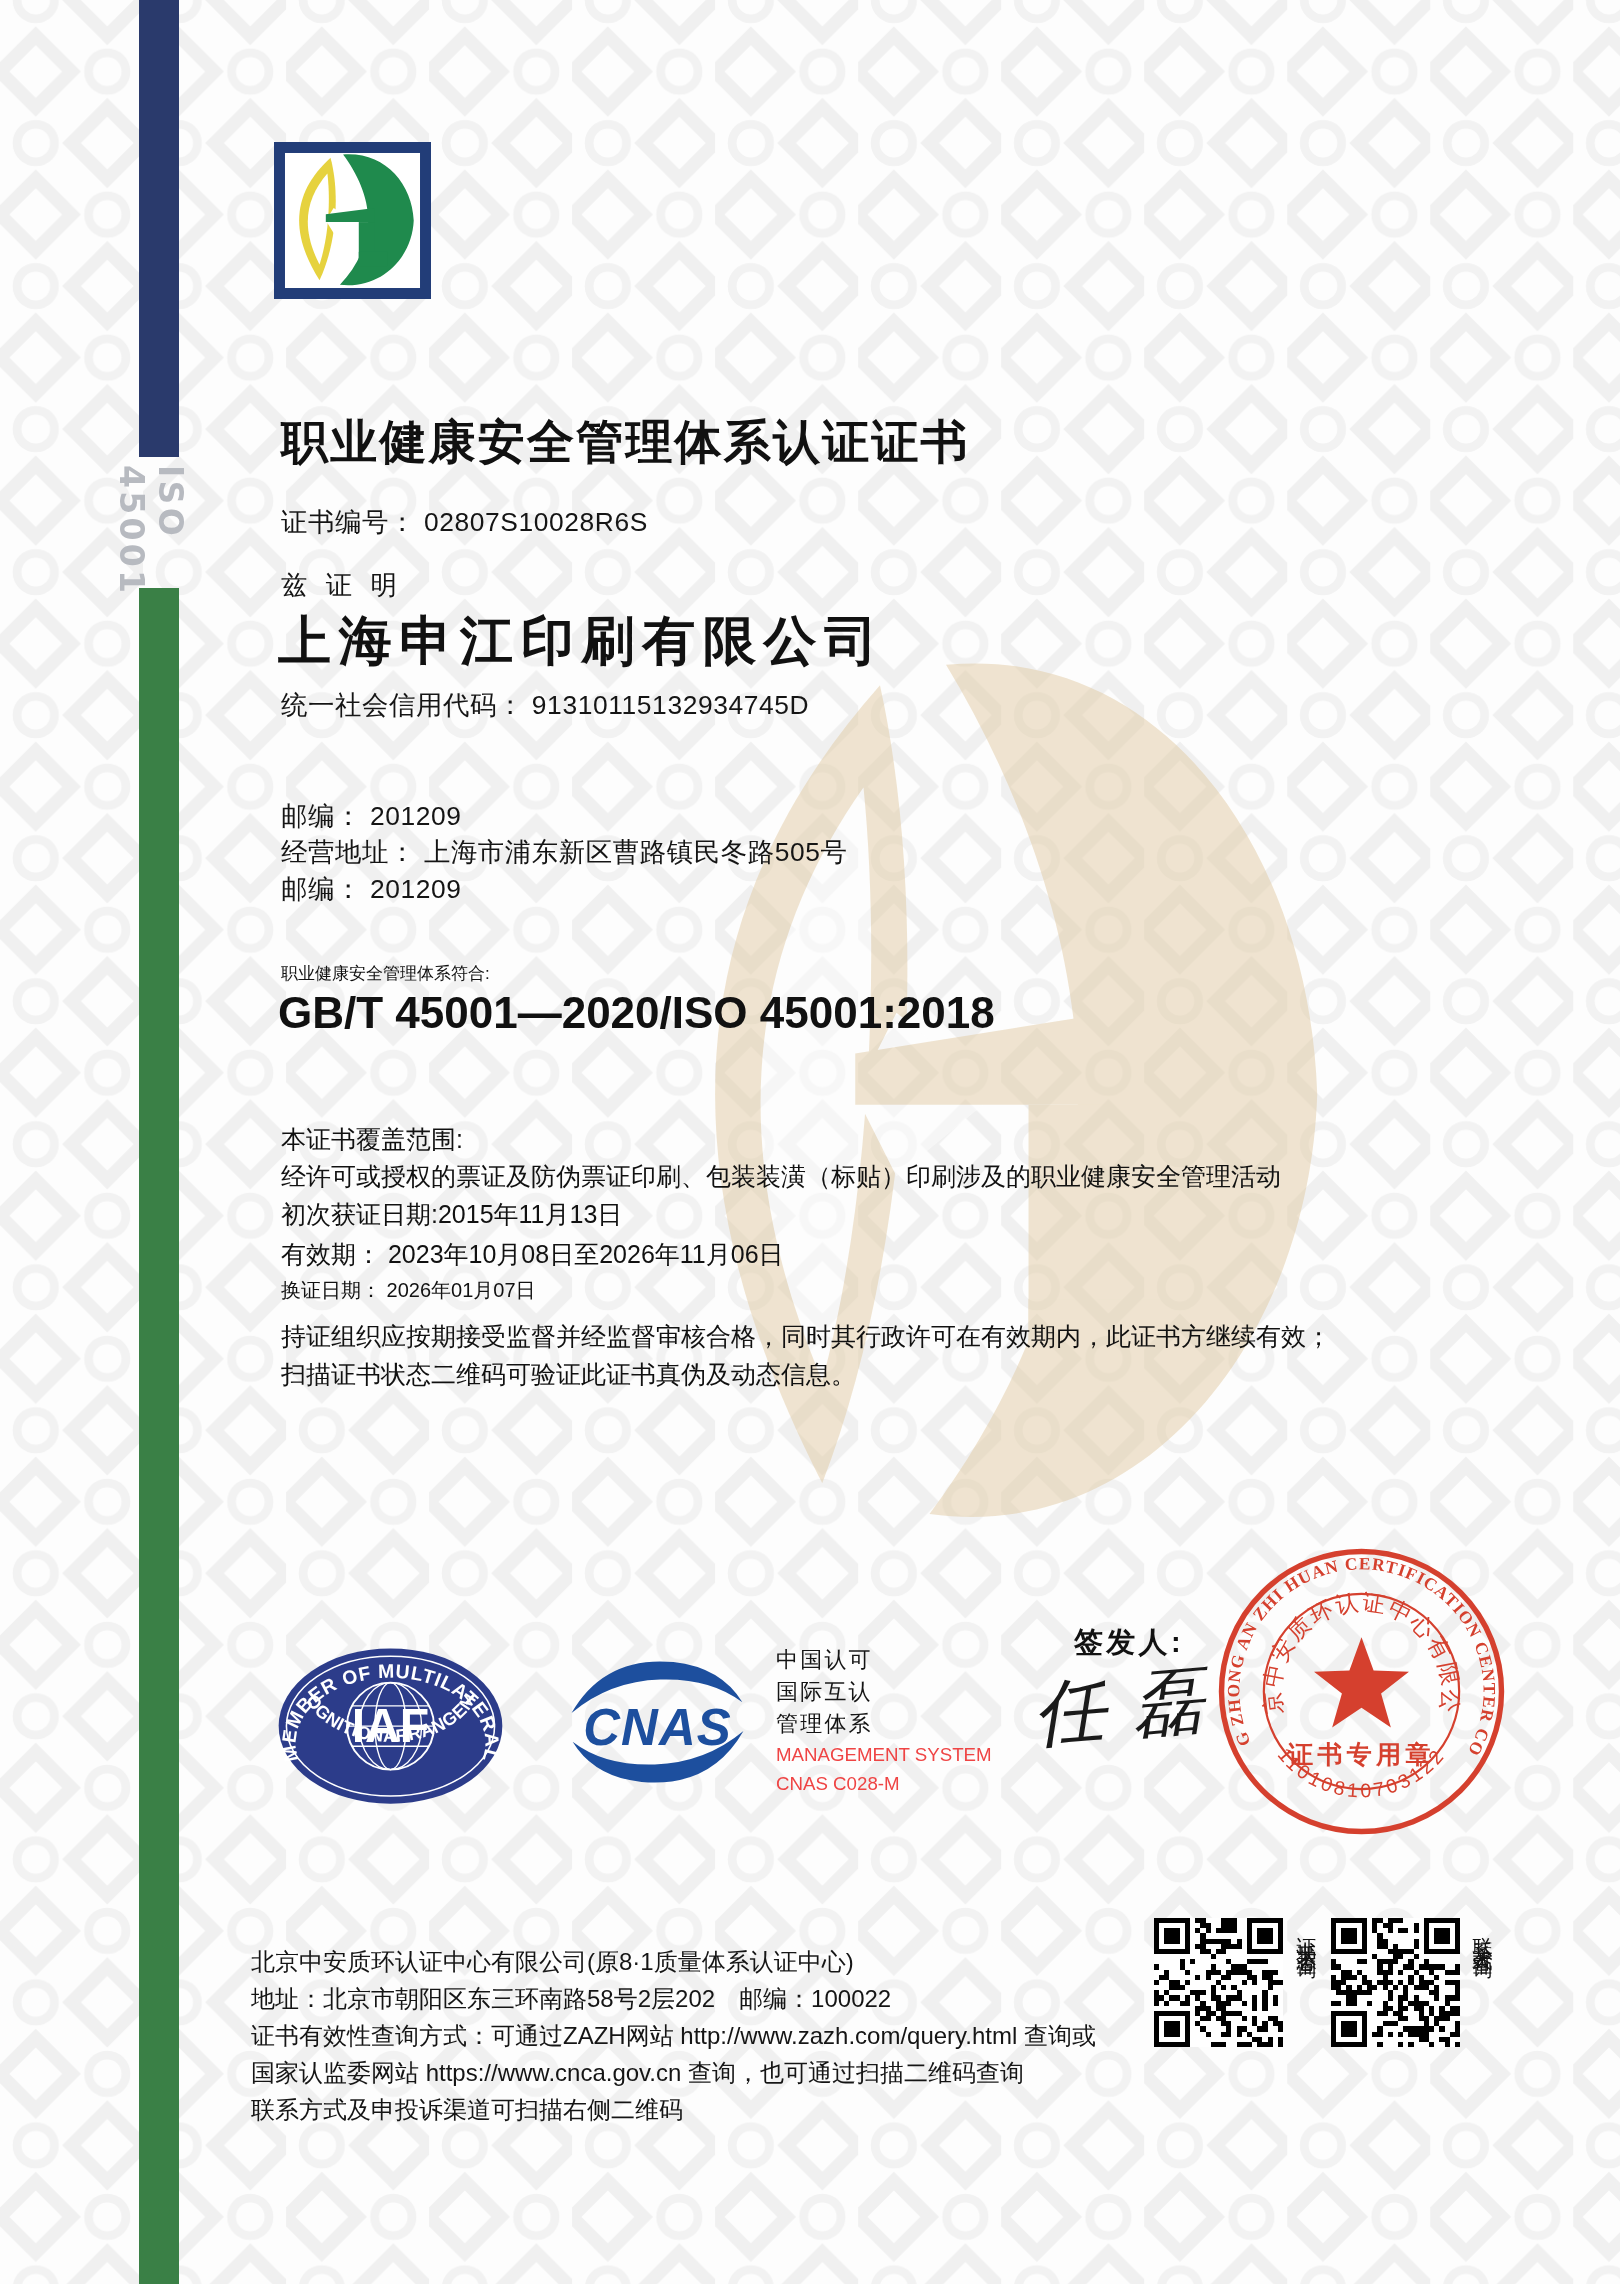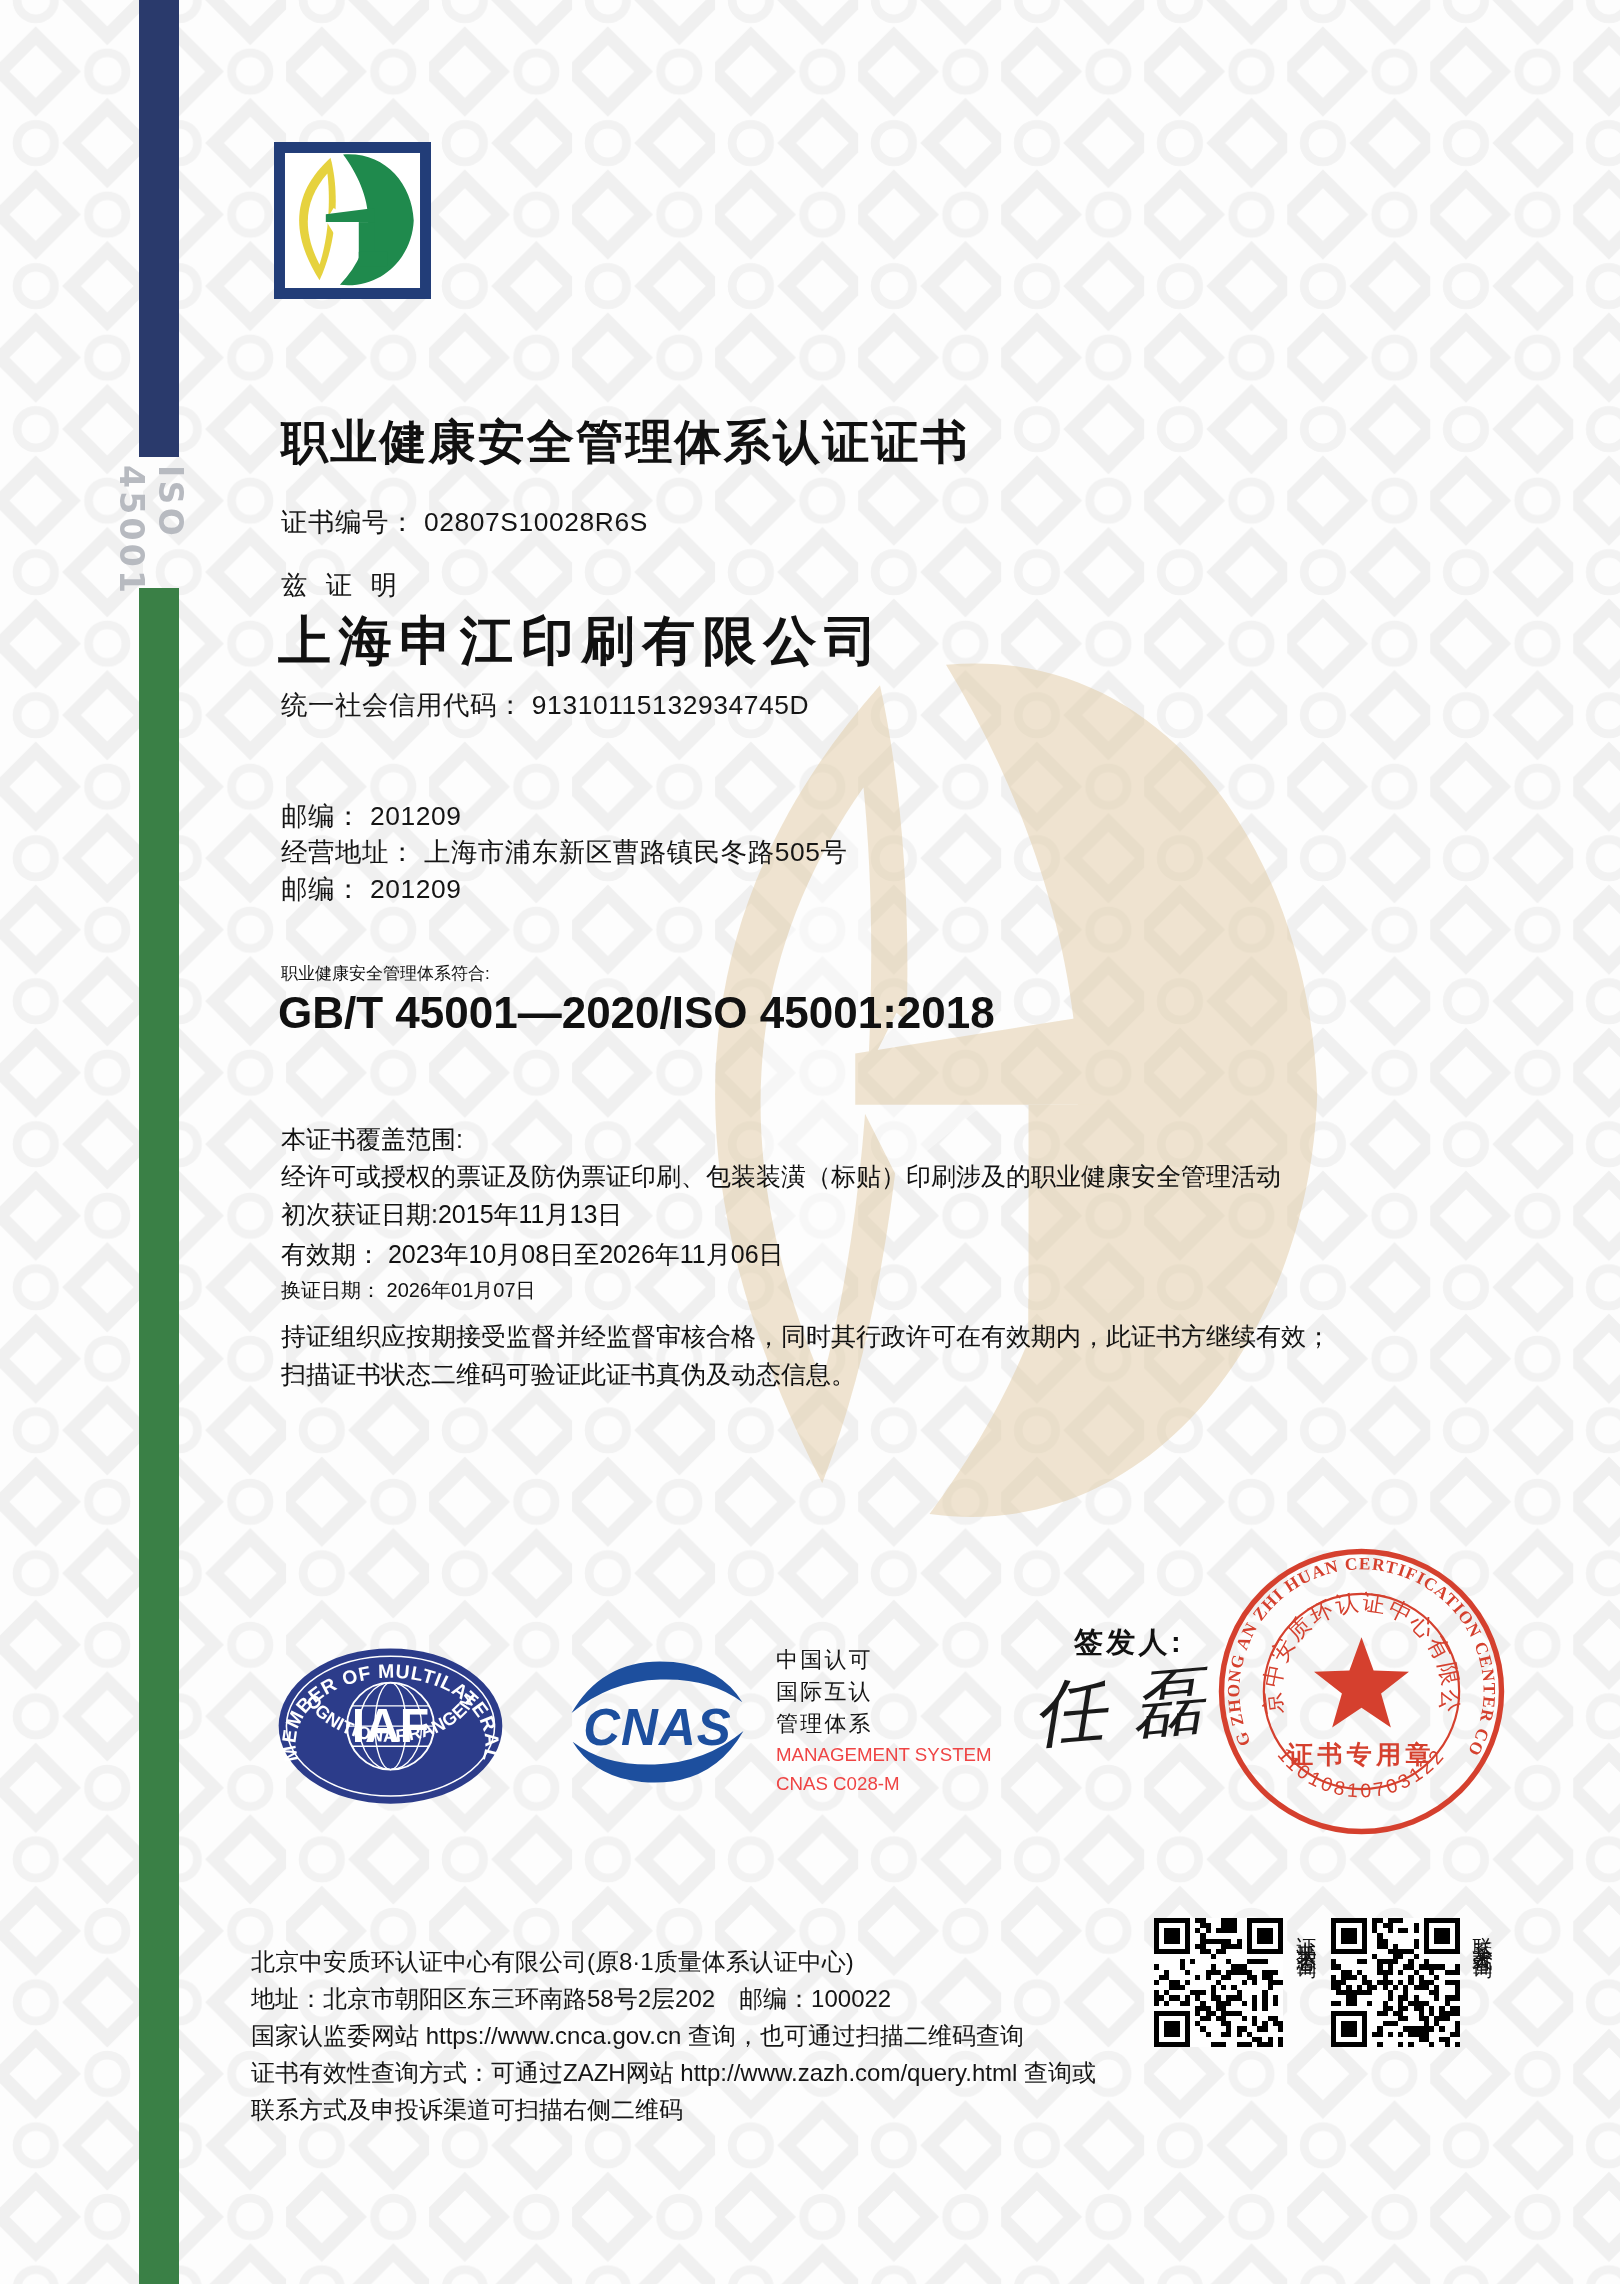--- a/index.html
+++ b/index.html
@@ -583,19 +583,19 @@
       <rect x="187.2" y="18.72" width="28.08" height="28.08" fill="#000"></rect>
       <rect x="0" y="168.48" width="65.52" height="65.52" fill="#000"></rect>
       <rect x="9.36" y="177.83999999999997" width="46.8" height="46.8" fill="#fff"></rect>
       <rect x="18.72" y="187.2" width="28.08" height="28.08" fill="#000"></rect>
     </svg>
   <div class="abs qr-label qr2-label">联系方式查询</div>
 
   <div class="abs footer">
     <div>北京中安质环认证中心有限公司(原8·1质量体系认证中心)</div>
     <div>地址：北京市朝阳区东三环南路58号2层202　邮编：100022</div>
+    <div>证书有效性查询方式：可通过ZAZH网站 http://www.zazh.com/query.html 查询或</div>
     <div>国家认监委网站 https://www.cnca.gov.cn 查询，也可通过扫描二维码查询</div>
-    <div>证书有效性查询方式：可通过ZAZH网站 http://www.zazh.com/query.html 查询或</div>
     <div>联系方式及申投诉渠道可扫描右侧二维码</div>
   </div>
 
 </div>
 
 
 </body></html>

